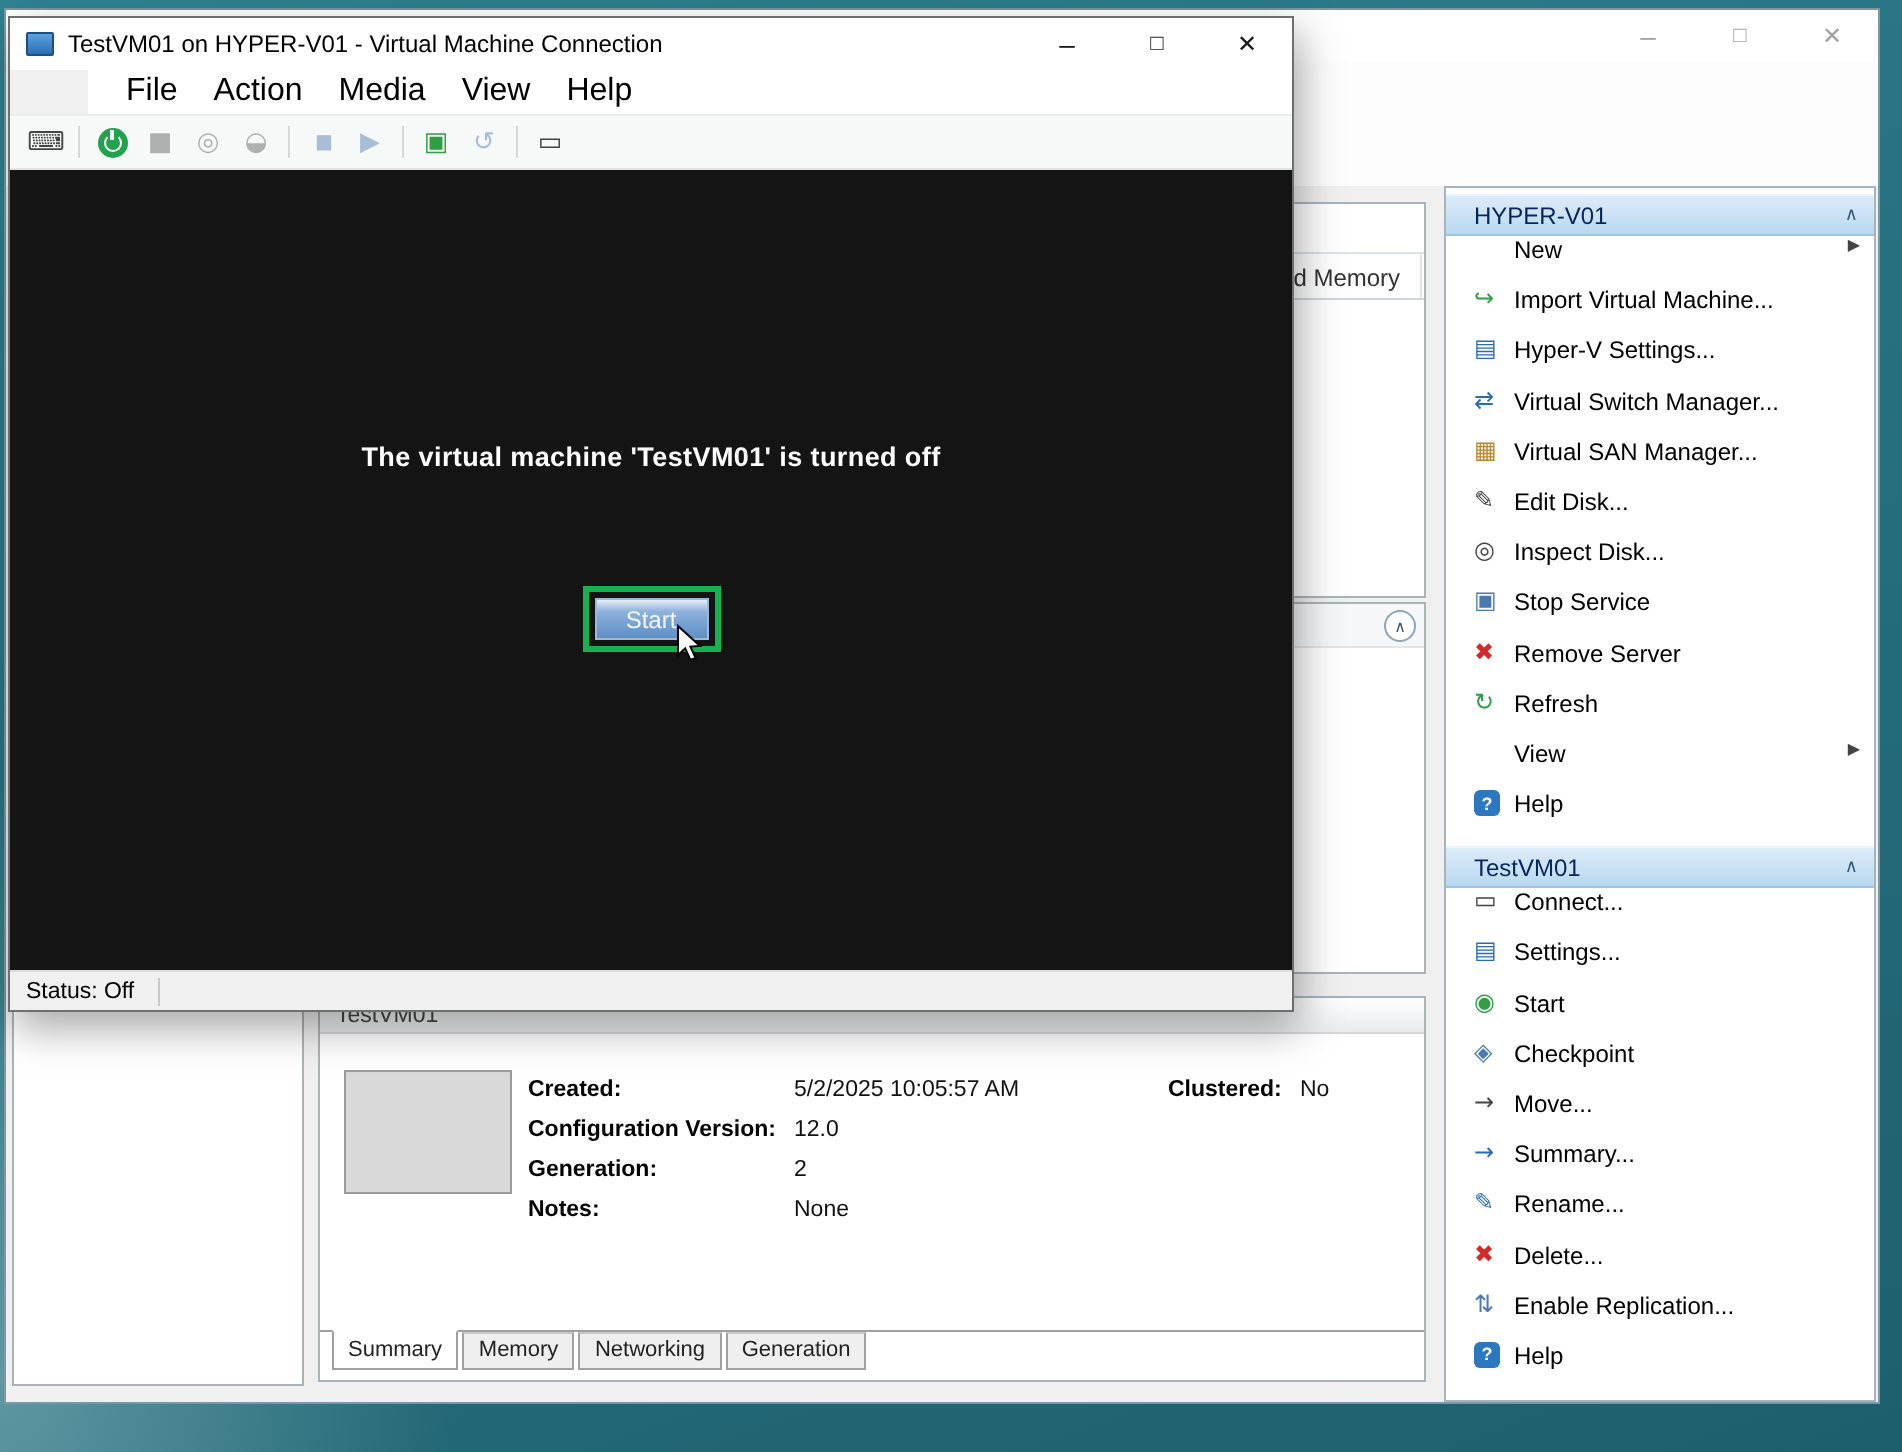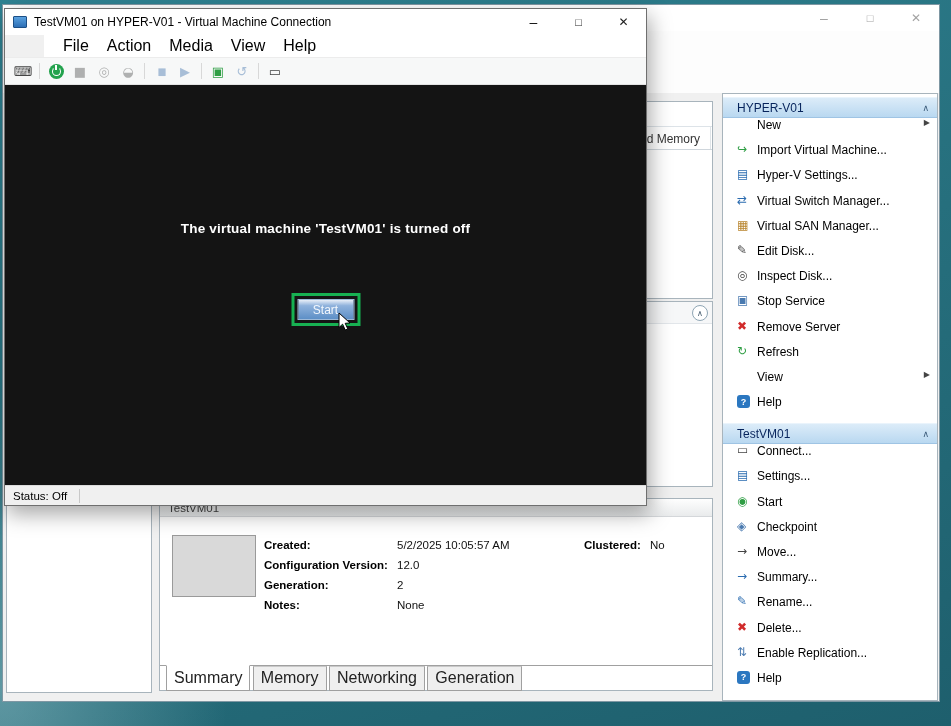--- a/index.html
+++ b/index.html
@@ -44,21 +44,21 @@
     background:#d9d9d9; border:1px solid #9a9a9a; }
   .dp-fields { position:absolute; left:104px; top:36px; font-size:11.5px; }
   .dp-row { display:flex; height:20px; align-items:center; }
   .dp-label { width:133px; font-weight:bold; }
   .dp-value { color:#111; }
   .dp-clustered { position:absolute; left:380px; top:36px; height:20px; display:flex; align-items:center; font-size:11.5px;margin-left:44px; }
   .dp-clustered .dp-label { width:66px; }
   .dp-tabs { position:absolute; left:0; right:0; top:166px; height:21px;
     border-top:1px solid #a0a0a0; padding-left:6px; }
   .dp-tab { display:inline-block; border:1px solid #a0a0a0; border-top-color:#c9c9c9;
-    background:#efefef; padding:2px 7px 3px 7px; font-size:16px; margin-right:-1px; color:#222; }
+    background:#efefef; padding:2px 7px 3px 7px; font-size:11px; margin-right:-1px; color:#222; }
   .dp-tab.active { background:#fff; border-top-color:#fff; margin-top:-1px; padding-top:3px; }
 
   
   .actions-pane { left:719px; top:88px; width:216px; height:608px; overflow:hidden; }
   .actions-title { height:22px; line-height:22px; font-weight:bold; font-size:12.5px;
     padding-left:20px; background:#fafbfb; border-bottom:1px solid #e3e3e3; }
   .section-header { height:21px; margin-top:3px; display:flex; align-items:center;
     padding:0 8px 0 14px; font-size:12px; color:#07245c;
     background:linear-gradient(#dcecf9,#b9d8f0); border-top:1px solid #eaf4fc; border-bottom:1px solid #9fc4e4;gap:16px; }
   .section-header .chev { margin-left:auto; font-size:9px; color:#3a5a78; font-family:"DejaVu Sans",sans-serif; }

